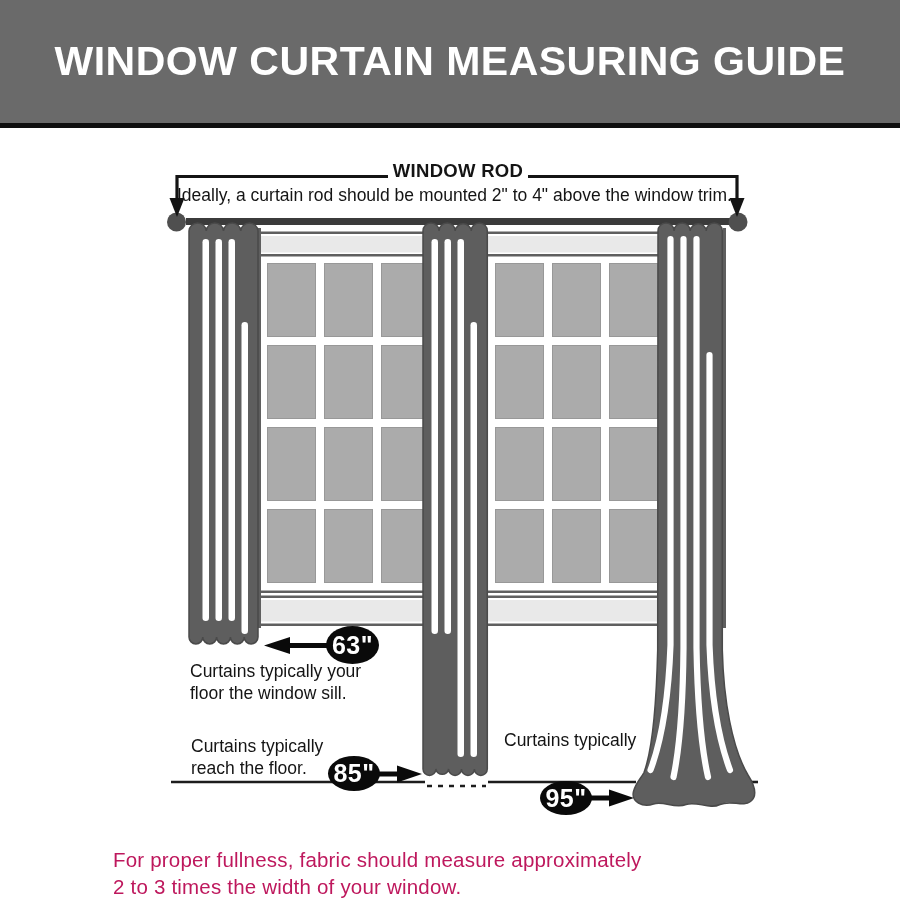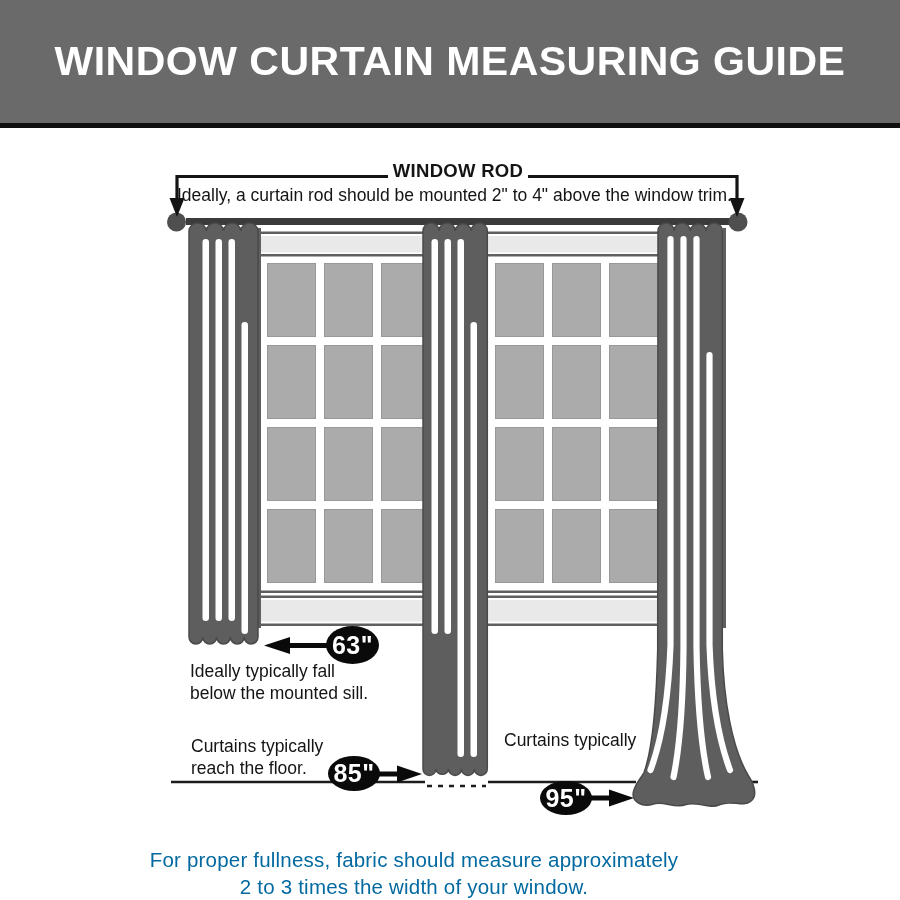--- a/index.html
+++ b/index.html
@@ -41,22 +41,22 @@
   .cap-95{left:504px;top:730px;}
   .badge{
     position:absolute;background:var(--badge-bg);color:var(--badge-text);
     border-radius:50%;display:flex;align-items:center;justify-content:center;
     font-weight:bold;font-size:25px;letter-spacing:0.5px;
   }
   .badge-63{left:326px;top:626px;width:53px;height:38px;}
   .badge-85{left:328px;top:756px;width:52px;height:35px;}
   .badge-95{left:540px;top:781px;width:52px;height:34px;}
   .footer{
-    position:absolute;left:113px;top:847px;width:602px;text-align:center;
-    font-size:20.5px;line-height:1.3;color:#0369a1;font-weight:normal;letter-spacing:0.2px;
+    position:absolute;left:113px;top:847px;width:602px;text-align:left;
+    font-size:20.5px;line-height:1.3;color:#be185d;font-weight:normal;letter-spacing:0.2px;
   }
 </style>
 </head>
 <body>
 
 <div class="stage">
 
   <header class="banner">
     <h1>WINDOW CURTAIN MEASURING GUIDE</h1>
   </header>
@@ -151,22 +151,22 @@
   </svg>
 
   <div class="txt rod-label">WINDOW ROD</div>
   <div class="txt rod-desc">Ideally, a curtain rod should be mounted 2" to 4" above the window trim.</div>
 
   <div class="badge badge-63">63"</div>
   <div class="badge badge-85">85"</div>
   <div class="badge badge-95">95"</div>
 
   <div class="txt cap-63">
-    <div>Ideally typically fall</div>
-    <div>below the mounted sill.</div>
+    <div>Curtains typically your</div>
+    <div>floor the window sill.</div>
   </div>
   <div class="txt cap-85">
     <div>Curtains typically</div>
     <div>reach the floor.</div>
   </div>
   <div class="txt cap-95">
     <div>Curtains typically</div>
   </div>
 
   <div class="footer">

